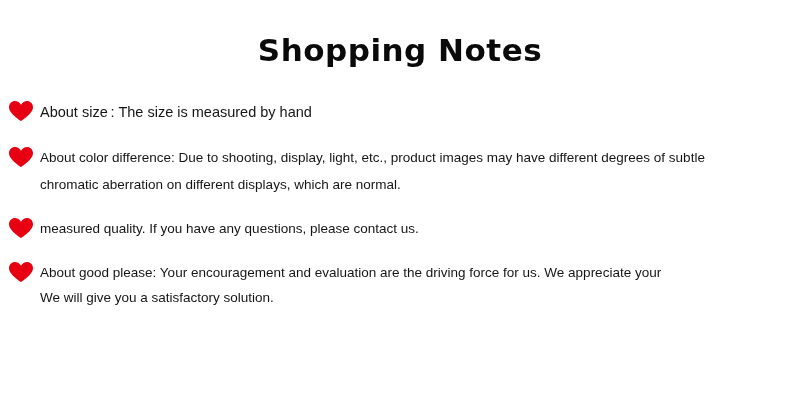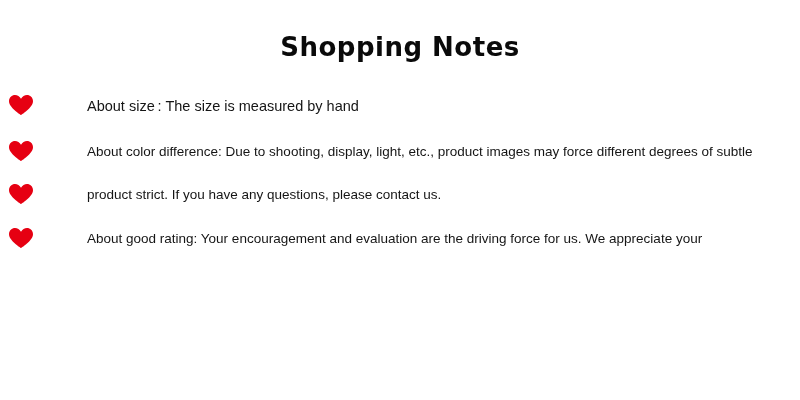--- a/index.html
+++ b/index.html
@@ -15,37 +15,36 @@
     overflow: hidden;
   }
   .page {
     position: relative;
     width: 800px;
     height: 400px;
     box-sizing: border-box;
   }
   .title {
     text-align: center;
-    font-size: 26px;
+    font-size: 31px;
     font-weight: bold;
     letter-spacing: 0.5px;
     color: #0a0a0a;
     margin: 20px 0 0 0;
     padding-top: 12px;
     font-family: "DejaVu Sans", sans-serif;
   }
   .notes {
     margin-top: 30px;
     padding: 0 12px 0 8px;
   }
   .note {
     display: flex;
     align-items: flex-start;
     margin-bottom: 16px;
-    gap: 47px;
   }
   .heart {
     flex: 0 0 auto;
     width: 26px;
     margin-right: 6px;
     padding-top: 2px;
     line-height: 1;
   }
   .heart svg {
     display: block;
@@ -83,40 +82,42 @@
       </div>
     </div>
 
     <div class="note note-2">
       <span class="heart">
         <svg width="26" height="22" viewBox="0 0 26 22" aria-hidden="true">
           <path d="M13 21 C13 21 1 13.6 1 7.2 C1 3.4 3.9 1 7.0 1 C9.4 1 11.7 2.4 13 4.8 C14.3 2.4 16.6 1 19.0 1 C22.1 1 25 3.4 25 7.2 C25 13.6 13 21 13 21 Z" fill="#e60012"></path>
         </svg>
       </span>
       <div class="note-body">
-        <span class="note-line">About color difference: Due to shooting, display, light, etc., product images may force different degrees of subtle</span>
+        <span class="note-line">About color difference: Due to shooting, display, light, etc., product images may have different degrees of subtle</span>
+        <span class="note-line">chromatic aberration on different displays, which are normal.</span>
       </div>
     </div>
 
     <div class="note note-3">
       <span class="heart">
         <svg width="26" height="22" viewBox="0 0 26 22" aria-hidden="true">
           <path d="M13 21 C13 21 1 13.6 1 7.2 C1 3.4 3.9 1 7.0 1 C9.4 1 11.7 2.4 13 4.8 C14.3 2.4 16.6 1 19.0 1 C22.1 1 25 3.4 25 7.2 C25 13.6 13 21 13 21 Z" fill="#e60012"></path>
         </svg>
       </span>
       <div class="note-body">
-        <span class="note-line">product strict. If you have any questions, please contact us.</span>
+        <span class="note-line">measured quality. If you have any questions, please contact us.</span>
       </div>
     </div>
 
     <div class="note note-4">
       <span class="heart">
         <svg width="26" height="22" viewBox="0 0 26 22" aria-hidden="true">
           <path d="M13 21 C13 21 1 13.6 1 7.2 C1 3.4 3.9 1 7.0 1 C9.4 1 11.7 2.4 13 4.8 C14.3 2.4 16.6 1 19.0 1 C22.1 1 25 3.4 25 7.2 C25 13.6 13 21 13 21 Z" fill="#e60012"></path>
         </svg>
       </span>
       <div class="note-body">
-        <span class="note-line">About good rating: Your encouragement and evaluation are the driving force for us. We appreciate your</span>
+        <span class="note-line">About good please: Your encouragement and evaluation are the driving force for us. We appreciate your</span>
+        <span class="note-line tail">We will give you a satisfactory solution.</span>
       </div>
     </div>
 
   </div>
 </div>
 
 </body></html>

